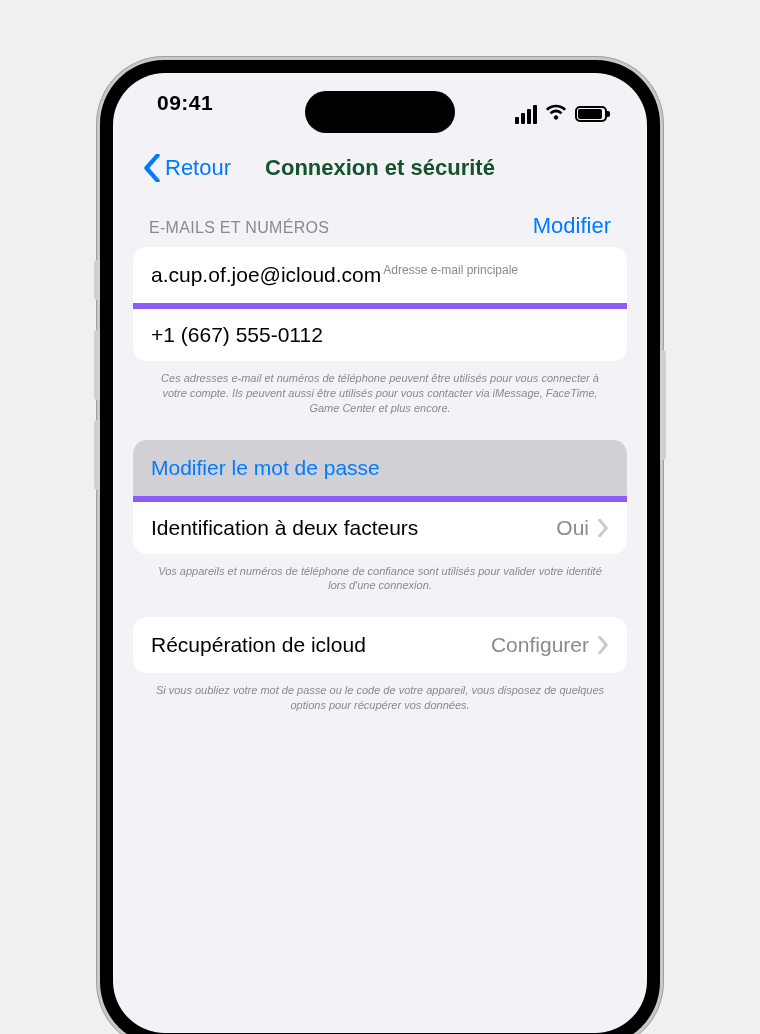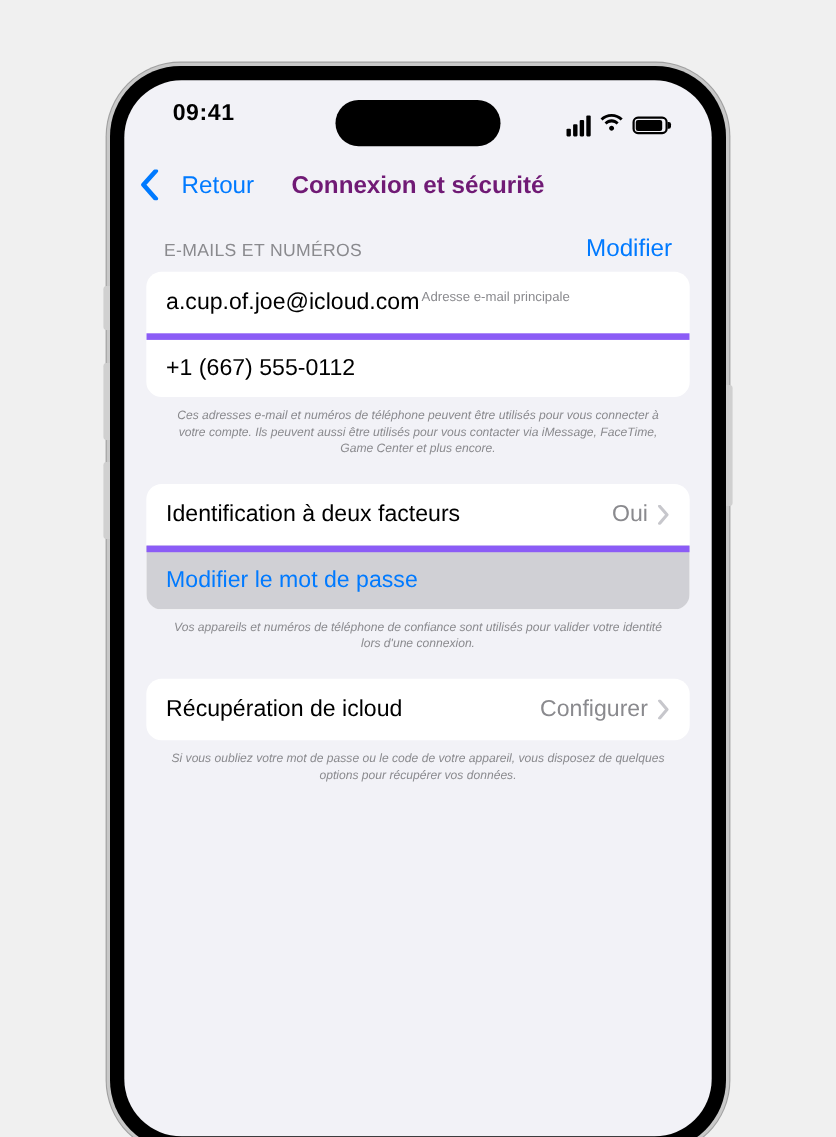--- a/index.html
+++ b/index.html
@@ -69,32 +69,32 @@
 
     .nav-bar {
       display: flex;
       align-items: center;
       justify-content: center;
       padding: 18px 16px 12px;
       position: relative;
     }
     .nav-back {
       position: absolute;
-      left: 14px;
+      left: 30px;
       display: flex;
       align-items: center;
       color: #007aff;
       font-size: 22px;
-      gap: 20px;
+      gap: 4px;
       cursor: pointer;
     }
     .nav-title {
       font-size: 22px;
       font-weight: 600;
-      color: #701a75;
+      color: #14532d;
     }
     .chevron-left-svg { width: 18px; height: 28px; }
 
     .content { padding: 0 20px 40px; text-align: center; }
 
     .section-header {
       display: flex;
       justify-content: space-between;
       align-items: baseline;
       padding: 20px 16px 8px;
@@ -197,32 +197,32 @@
         </div>
         <div class="list-row">
           <div class="row-main">
             <span class="row-title">+1 (667) 555-0112</span>
           </div>
         </div>
       </div>
       <div class="footer-text">Ces adresses e-mail et numéros de téléphone peuvent être utilisés pour vous connecter à votre compte. Ils peuvent aussi être utilisés pour vous contacter via iMessage, FaceTime, Game Center et plus encore.</div>
 
       <div class="list-group">
+        <div class="list-row highlight">
+          <span class="row-title link">Modifier le mot de passe</span>
+        </div>
         <div class="list-row">
           <span class="row-title">Identification à deux facteurs</span>
           <span class="row-tail">
             <span>Oui</span>
             <svg class="chevron-right-svg" viewBox="0 0 10 16">
                 <path d="M2 1l6 7-6 7" stroke="#c7c7cc" stroke-width="2.5" fill="none" stroke-linecap="round" stroke-linejoin="round"></path>
               </svg>
           </span>
         </div>
-        <div class="list-row highlight">
-          <span class="row-title link">Modifier le mot de passe</span>
-        </div>
       </div>
       <div class="footer-text">Vos appareils et numéros de téléphone de confiance sont utilisés pour valider votre identité lors d'une connexion.</div>
 
       <div class="list-group">
         <div class="list-row">
           <span class="row-title">Récupération de icloud</span>
           <span class="row-tail">
             <span>Configurer</span>
             <svg class="chevron-right-svg" viewBox="0 0 10 16">
                 <path d="M2 1l6 7-6 7" stroke="#c7c7cc" stroke-width="2.5" fill="none" stroke-linecap="round" stroke-linejoin="round"></path>

